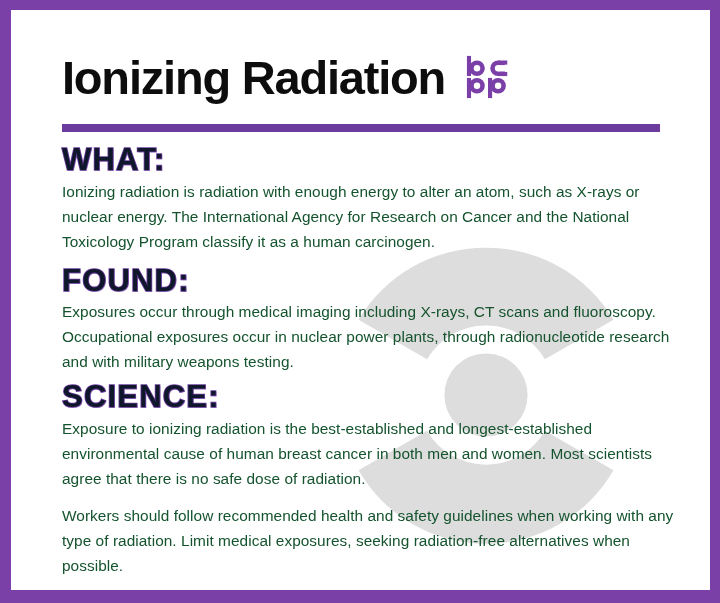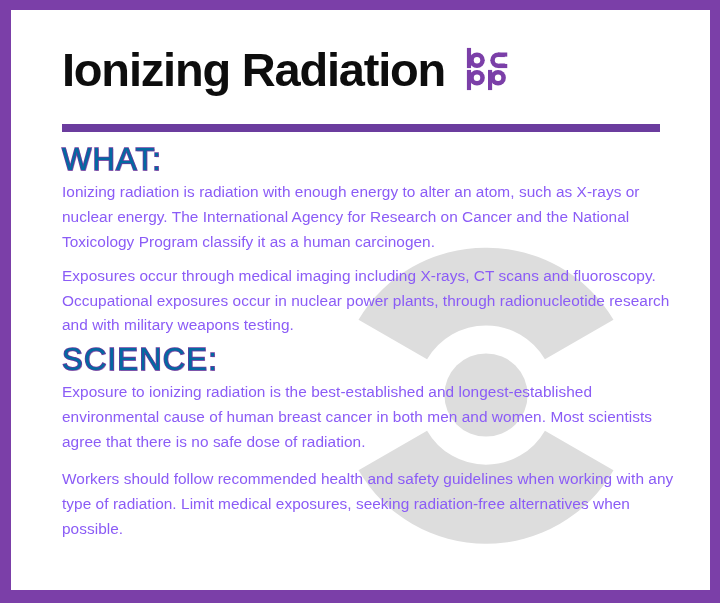--- a/index.html
+++ b/index.html
@@ -27,21 +27,21 @@
     position:absolute;
     left:315px; top:225px;
     width:320px; height:320px;
     pointer-events:none;
     opacity:1;
   }
 
   
   .header {
     position:absolute;
-    left:51px; top:16px;
+    left:51px; top:24px;
     width:600px; height:86px;
     display:flex; align-items:center;
   }
   .title {
     font-size:47px;
     font-weight:bold;
     letter-spacing:-1.2px;
     color:#0d0d0d;
     line-height:1;
     white-space:nowrap;
@@ -63,36 +63,36 @@
 
   
   .sections {
     position:absolute;
     left:51px; top:133px;
     width:612px;
   }
   .section { margin-bottom:5px; }
   .heading {
     font-size:31px;
-    font-weight:normal;
+    font-weight:bold;
     letter-spacing:1.2px;
     line-height:1.12;
-    color:#0369a1;
+    color:#0f172a;
     -webkit-text-stroke:1.6px #6b3c9e;
     paint-order:stroke fill;
     text-shadow:
       0 0 0 #6b3c9e,
       1px 1px 0 rgba(107,60,158,0.45);
     margin-bottom:2px;
     font-family:"Liberation Sans", sans-serif;
   }
   .body-text {
     font-size:15.4px;
     line-height:1.62;
-    color:#8b5cf6;
+    color:#14532d;
     letter-spacing:0.05px;
     font-family:"Liberation Sans", sans-serif;
     position:relative;
     z-index:2;
   }
   .section-what   .body-text { margin-bottom:9px; }
   .section-found  .body-text { margin-bottom:2px; }
   .section-science .body-text { margin-bottom:12px; }
 </style>
 </head>
@@ -143,20 +143,21 @@
     <div class="divider"></div>
 
     <div class="sections">
 
       <div class="section section-what">
         <div class="heading">WHAT:</div>
         <div class="body-text">Ionizing radiation is radiation with enough energy to alter an atom, such as X-rays or nuclear energy. The International Agency for Research on Cancer and the National Toxicology Program classify it as a human carcinogen.</div>
       </div>
 
       <div class="section section-found">
+        <div class="heading">FOUND:</div>
         <div class="body-text">Exposures occur through medical imaging including X-rays, CT scans and fluoroscopy. Occupational exposures occur in nuclear power plants, through radionucleotide research and with military weapons testing.</div>
       </div>
 
       <div class="section section-science">
         <div class="heading">SCIENCE:</div>
         <div class="body-text">Exposure to ionizing radiation is the best-established and longest-established environmental cause of human breast cancer in both men and women. Most scientists agree that there is no safe dose of radiation.</div>
       </div>
 
       <div class="section section-top-tip">
         <div class="body-text">Workers should follow recommended health and safety guidelines when working with any type of radiation. Limit medical exposures, seeking radiation-free alternatives when possible.</div>

